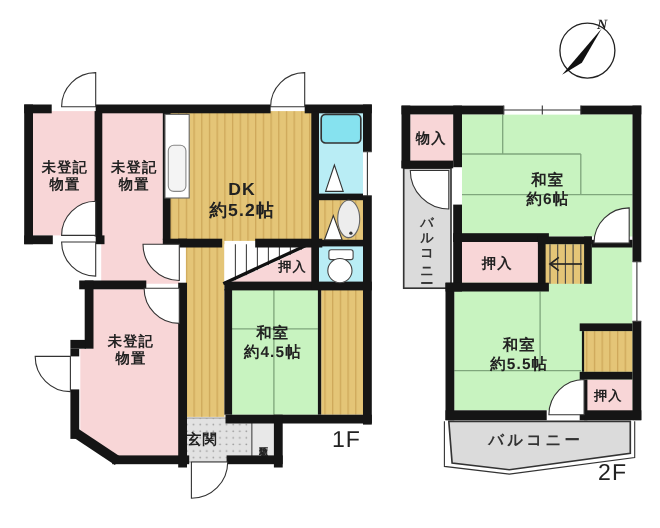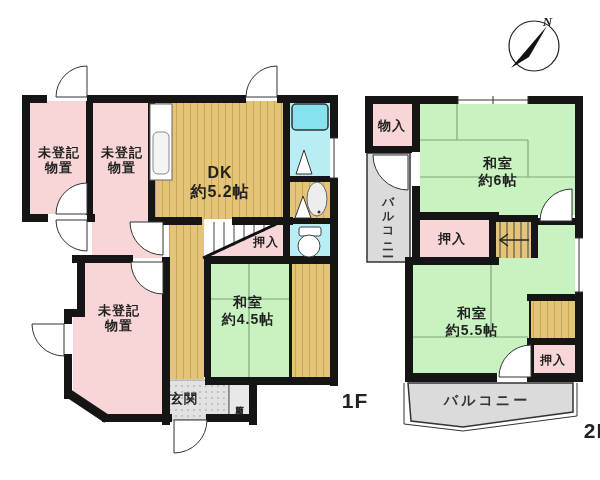--- a/index.html
+++ b/index.html
@@ -19,21 +19,21 @@
   .doorarc{fill:#fff;stroke:#333;stroke-width:1;}
   .tatami{stroke:var(--tatami_line);stroke-width:1.2;fill:none;}
   .tread{stroke:#444;stroke-width:1;}
   .thinline{stroke:#333;stroke-width:1;fill:none;}
   .lbl{position:absolute;transform:translate(-50%,-50%);color:#222;font-weight:700;
        text-align:center;white-space:pre-line;line-height:1.18;letter-spacing:1px;}
   .lbl-sm{font-size:13px;}
   .lbl-xs{font-size:12px;}
   .lbl-room{font-size:14px;}
   .lbl-dk{font-size:16px;}
-  .lbl-floor{font-size:21px;font-weight:700;letter-spacing:1px;margin-left:40px;}
+  .lbl-floor{font-size:21px;font-weight:400;letter-spacing:1px;}
   .vertical{writing-mode:vertical-rl;text-orientation:upright;letter-spacing:2px;}
   .lbl-getabako{font-size:8px;letter-spacing:0;}
   .lbl-balcony-b{font-size:14px;letter-spacing:3px;color:#333;}
   .lbl-n{font-size:13px;font-style:italic;font-family:"Liberation Serif","DejaVu Serif",serif;font-weight:700;}
 </style>
 </head>
 <body>
 
 <div id="stage">
 <svg id="plan-svg" width="600" height="480" viewBox="0 0 600 480">

